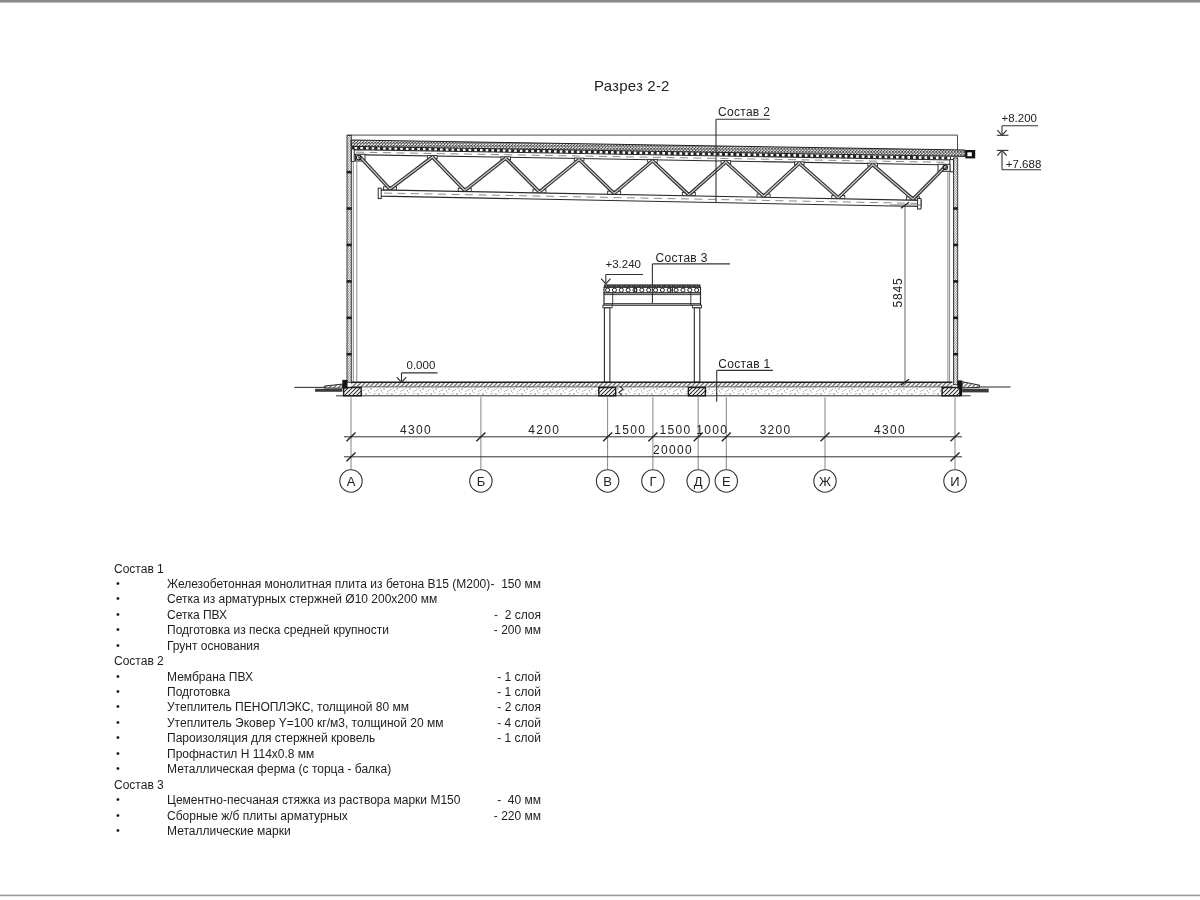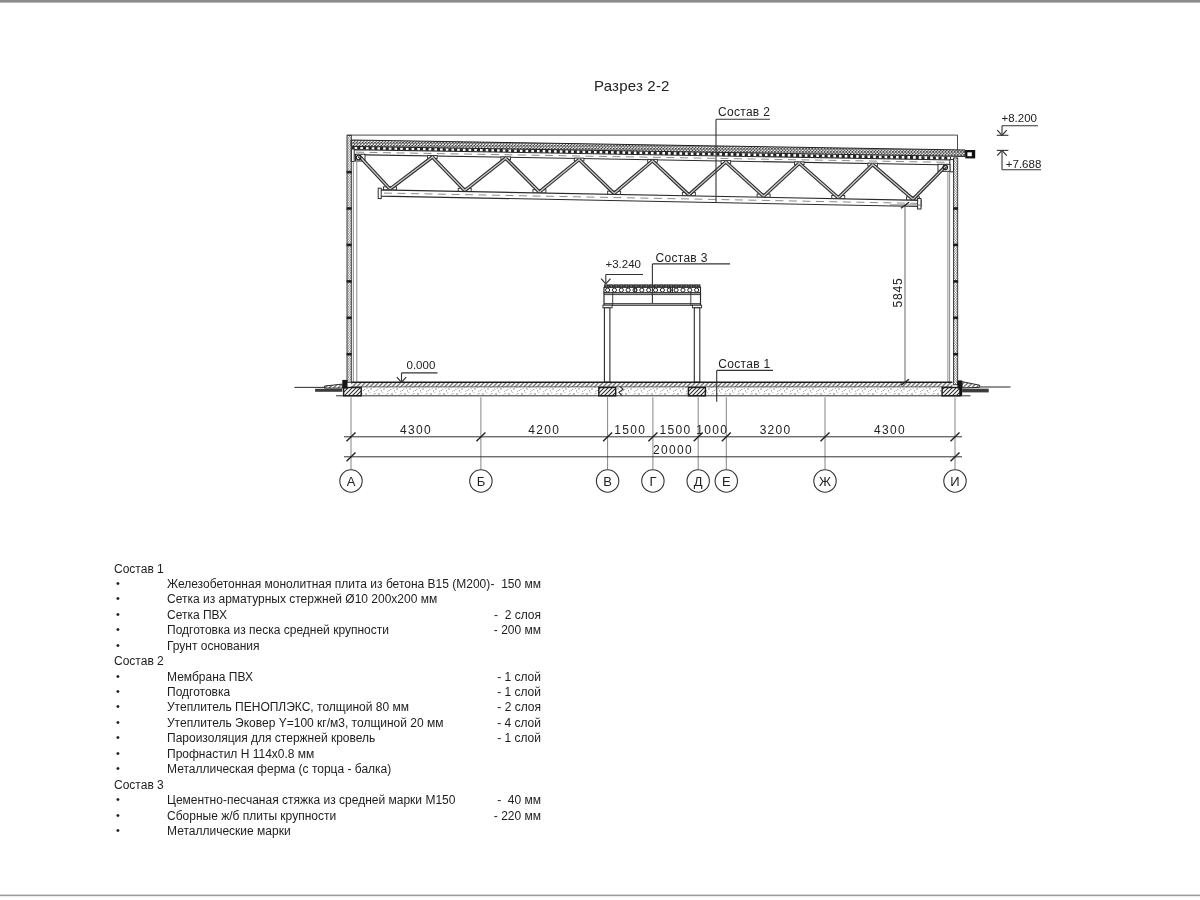--- a/index.html
+++ b/index.html
@@ -365,24 +365,24 @@
 </div>
 <div class="lg">
 <span class="b">•</span>
       <span class="t">Металлическая ферма (с торца - балка)</span>
 </div>
 <div class="lg">
 <span class="h">Состав 3</span>
 </div>
 <div class="lg">
 <span class="b">•</span>
-      <span class="t">Цементно-песчаная стяжка из средней марки М150</span>
+      <span class="t">Цементно-песчаная стяжка из раствора марки М150</span>
 <span class="v">-&nbsp; 40 мм</span>
 </div>
 <div class="lg">
 <span class="b">•</span>
-      <span class="t">Сборные ж/б плиты крупности</span>
+      <span class="t">Сборные ж/б плиты арматурных</span>
 <span class="v">- 220 мм</span>
 </div>
 <div class="lg">
 <span class="b">•</span>
       <span class="t">Металлические марки</span>
 </div>
 </div>
 </body></html>

